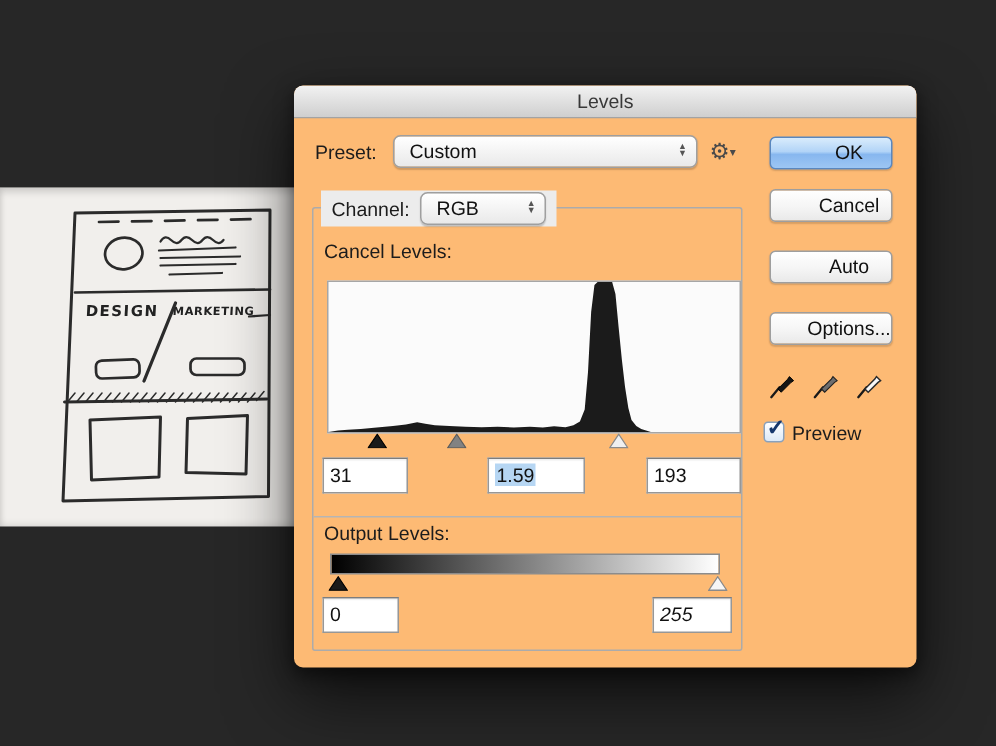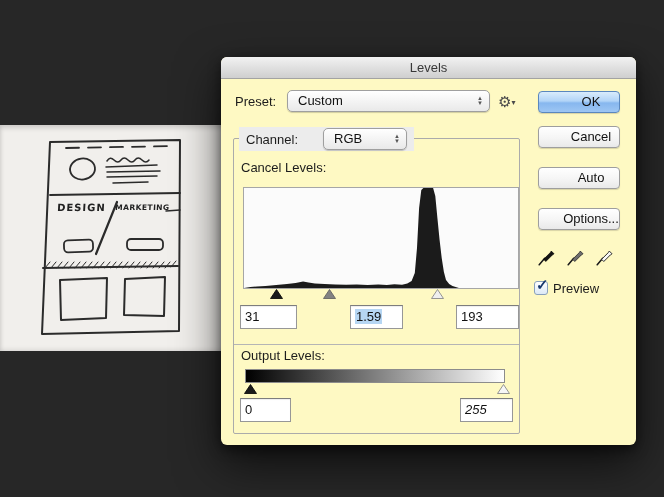--- a/index.html
+++ b/index.html
@@ -15,22 +15,22 @@
     position:absolute; left:0; top:125px; width:500px; height:226px;
     background:#f1efec;
     box-shadow: inset 0 3px 5px rgba(0,0,0,0.15), inset 0 -2px 4px rgba(0,0,0,0.08);
   }
   #sketch-svg { position:absolute; left:0; top:0; }
   .ink { stroke:#2b2b2b; fill:none; stroke-linecap:round; stroke-linejoin:round; }
   .sketch-text { fill:#222; font-family:"DejaVu Sans", sans-serif; font-weight:bold; }
 
   
   #dialog {
-    position:absolute; left:221px; top:57px; width:415px; height:388px;
-    background:#fef9c3; border-radius:6px;
+    position:absolute; left:196px; top:57px; width:415px; height:388px;
+    background:#fdba74; border-radius:6px;
     box-shadow: 0 18px 45px rgba(0,0,0,0.65), 0 4px 12px rgba(0,0,0,0.5);
   }
   #titlebar {
     position:absolute; left:0; top:0; width:100%; height:22px;
     background:linear-gradient(180deg,#f2f2f2 0%, #e2e2e2 45%, #cfcfcf 100%);
     border-bottom:1px solid #a3a3a3;
     border-radius:6px 6px 0 0;
     text-align:center; line-height:22px;
     font-size:13px; color:#383838;
   }
@@ -56,21 +56,21 @@
   .gear-caret { font-size:8px; color:#4a4a4a; vertical-align:2px; }
 
   
   #groupbox {
     position:absolute; left:12px; top:81px; width:287px; height:296px;
     border:1px solid #ababab; border-radius:2px;
   }
   #legend {
     position:absolute; left:18px; top:70px; height:24px;
     background:#ececec; padding:0 7px;
-    display:flex; align-items:center; gap:25px;
+    display:flex; align-items:center; gap:7px;
   }
   #legend .lbl { position:static; }
   #channel-popup { position:relative; width:84px; height:22px; }
 
   
   #histogram-box {
     position:absolute; left:22px; top:130px; width:276px; height:102px;
     background:#fbfbfb; border:1px solid #a6a6a6;
   }
   #histogram-box svg { display:block; width:274px; height:100px; }
@@ -195,21 +195,21 @@
     <svg class="slider input-slider" viewBox="0 0 13 10" style="left: 102px;">
       <path d="M6.5 0.5 L12.5 9.5 L0.5 9.5 Z" fill="#828282" stroke="#5c5c5c" stroke-width="0.8"></path>
     </svg>
     <svg class="slider input-slider" viewBox="0 0 13 10" style="left: 210px;">
       <path d="M6.5 0.5 L12.5 9.5 L0.5 9.5 Z" fill="#efefef" stroke="#8a8a8a" stroke-width="0.9"></path>
     </svg>
 
     <div class="field" style="left:19px; width:57px;">
       <span>31</span>
     </div>
-    <div class="field" style="left:129px; width:53px;">
+    <div class="field" style="left:129px; width:65px;">
       <span class="sel">1.59</span>
     </div>
     <div class="field" style="left:235px; width:63px;">
       <span>193</span>
     </div>
 
     <div id="divider"></div>
 
     <span class="lbl" style="left:20px; top:291px;">Output Levels:</span>
 

